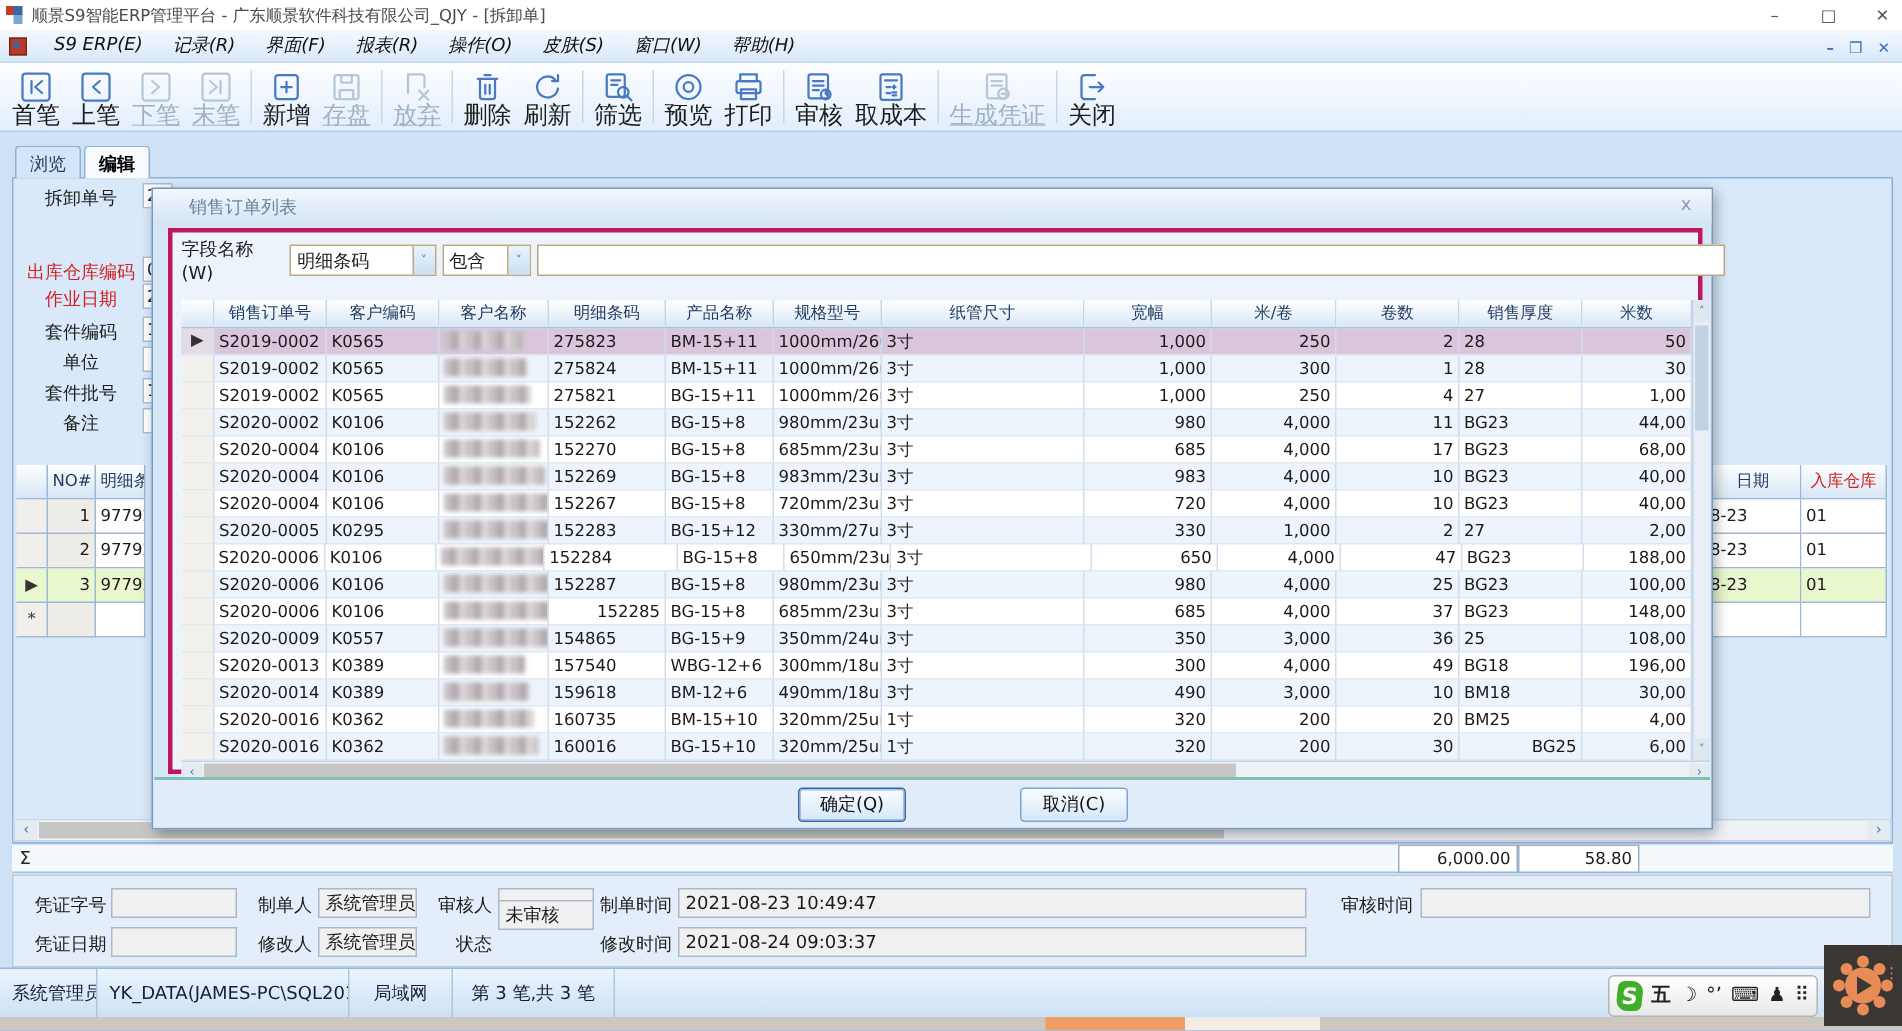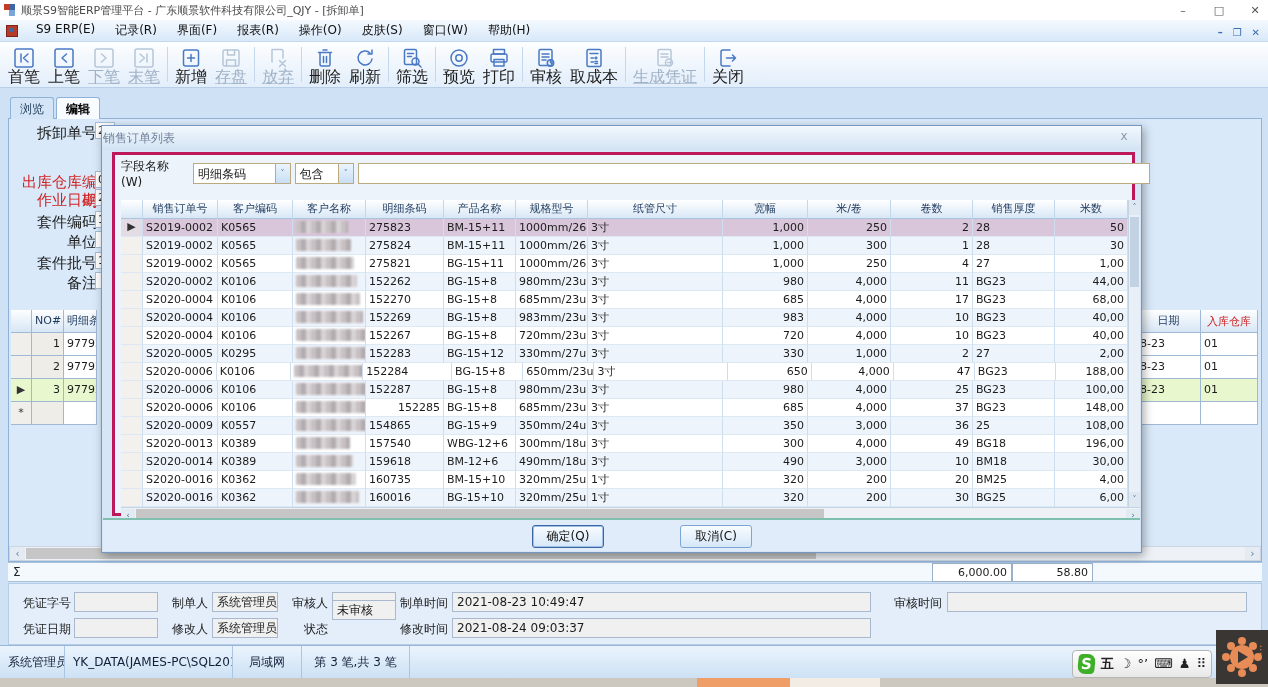--- a/index.html
+++ b/index.html
@@ -37,31 +37,31 @@
   .tbtn.disabled { color:#b7c6d8;text-decoration:underline; }
   .tbtn.disabled .tlbl { color:#9fb1c4; }
   .tsep { width:1px; background:#c5d7ec; margin:3px 3px; }
   
   .tabs { position:absolute; left:10px; top:97px; height:22px; display:flex; z-index:2; }
   .tab { padding:3px 9px 2px; border:1px solid #8fb2d8; border-bottom:none; background:#d3e5f7;
     border-radius:3px 3px 0 0; margin-right:2px; color:#27415f; font-size:12px; }
   .tab.active { background:#f8fbff; color:#000; font-weight:bold; }
   .mainframe { position:absolute; left:8px; top:118px; width:1254px; height:444px;
     border:1px solid #8fb2d8; background:#d9e9f9; }
-  .flabel { position:absolute; width:86px; text-align:right; font-size:15px; color:#1c1c1c; }
+  .flabel { position:absolute; width:86px; text-align:center; font-size:12px; color:#1c1c1c; }
   .flabel.req { color:#cf2222; }
   .fvalue { position:absolute; left:86px; width:20px; height:17px; background:#fff;
     border:1px solid #a8bdd4; font-size:11px; line-height:15px; padding-left:2px; overflow:hidden; }
   
   .sgrid { position:absolute; font-size:11px; }
   .sg-row { display:flex; }
   .sg-cell { border-right:1px solid #9fb9d4; border-bottom:1px solid #9fb9d4; background:#fff;
     height:23px; line-height:22px; padding:0 3px; overflow:hidden; white-space:nowrap; }
   .sg-h { background:linear-gradient(#fdfefe,#d7e6f5); color:#1f3a5f; text-align:center; }
-  .sg-h.red { color:#cf2222;font-family:Liberation Serif, serif; }
+  .sg-h.red { color:#cf2222; }
   .sg-num { background:#efede8; text-align:right; }
   .sg-selrow .sg-cell { background:#e9f7cf; }
   .sg-selector { background:#f0efeb; text-align:center; color:#333; }
   
   .mhscroll { position:absolute; left:9px; top:546px; width:1252px; height:15px; background:#eef2f7; border:1px solid #ccd6e2; }
   .mhscroll .arr { position:absolute; top:0; width:15px; height:13px; text-align:center; line-height:13px; color:#5a7b9c; font-size:10px; background:#e4ebf3; }
   .mhscroll .thumb { position:absolute; left:16px; top:1px; width:790px; height:11px; background:#c6c6c6; }
   .sumrow { position:absolute; left:8px; top:562px; width:1254px; height:20px; background:#f4f9fd;
     border-top:1px solid #a9c2dc; border-bottom:1px solid #a9c2dc; font-size:12px; }
   .sumrow .sig { position:absolute; left:5px; top:2px; color:#222; }
@@ -94,21 +94,21 @@
     box-shadow: 0 -16px 0 -8px #e78b57, 0 16px 0 -8px #e78b57, -16px 0 0 -8px #e78b57, 16px 0 0 -8px #e78b57,
       -11px -11px 0 -8px #e78b57, 11px -11px 0 -8px #e78b57, -11px 11px 0 -8px #e78b57, 11px 11px 0 -8px #e78b57; }
   .sun .play { position:absolute; left:8px; top:6px; width:0; height:0;
     border-left:10px solid #3a3633; border-top:6px solid transparent; border-bottom:6px solid transparent; }
   .applogo .dots { position:absolute; right:2px; top:16px; color:#e78b57; font-size:10px; line-height:7px; }
   
   .dialog { position:absolute; left:101px; top:125px; width:1041px; height:428px; z-index:10;
     background:#d7e6f6; border:1px solid #7399c2; box-shadow:2px 3px 9px rgba(0,0,0,.35); }
   .dlg-title { position:absolute; left:0; top:0; right:0; height:24px;
     background:linear-gradient(#f2f8fd,#d3e3f4); color:#70839c; font-size:12px;
-    display:flex; align-items:center; padding:0 1px; }
+    display:flex; align-items:center; padding:0 24px; }
   .dlg-x { position:absolute; right:10px; top:3px; color:#8a9ab0; font-size:12px; width:14px; text-align:center; }
   .dlg-panel { position:absolute; left:10px; top:26px; right:6px; bottom:36px;
     border:3px solid #be185d; background:#ecf3fb; }
   .dlg-filter { position:absolute; left:6px; top:7px; height:22px; display:flex; align-items:center; font-size:12px; }
   .csel { display:flex; height:21px; border:1px solid #bba97f; background:#fff; margin-right:4px; }
   .csel .val { padding:2px 4px 0; font-size:12px; }
   .csel .arr { width:15px; border-left:1px solid #bba97f; background:linear-gradient(#eaf4fd,#c9dff5);
     color:#4d7ab5; font-size:8px; text-align:center; line-height:19px; }
   .cinput { height:21px; border:1px solid #bba97f; background:#fff; }
   .dg { position:absolute; left:6px; top:45px; font-size:11px; background:#fff; }
@@ -153,21 +153,21 @@
     <span>顺景S9智能ERP管理平台 - 广东顺景软件科技有限公司_QJY - [拆卸单]</span>
     <span class="win-ctrls" id="win-ctrls">
         <span>–</span>
         <span>□</span>
         <span>✕</span>
       </span>
   </div>
 
   <div class="menubar">
     <span class="mico"></span>
-    <span id="menu-items" style="display:flex;">
+    <span id="menu-items" style="display:flex;font-style:italic;">
         <span class="menu-item">S9 ERP(E)</span>
         <span class="menu-item">记录(R)</span>
         <span class="menu-item">界面(F)</span>
         <span class="menu-item">报表(R)</span>
         <span class="menu-item">操作(O)</span>
         <span class="menu-item">皮肤(S)</span>
         <span class="menu-item">窗口(W)</span>
         <span class="menu-item">帮助(H)</span>
       </span>
   </div>
@@ -772,21 +772,21 @@
             <div class="dg-cell" style="width: 73px;">
               <div class="mosaic" style="width: 63px;"></div>
             </div>
             <div class="dg-cell" style="width: 78px;">160016</div>
             <div class="dg-cell" style="width: 72px;">BG-15+10</div>
             <div class="dg-cell" style="width: 72px;">320mm/25um...</div>
             <div class="dg-cell" style="width: 135px;">1寸</div>
             <div class="dg-cell r" style="width: 85px;">320</div>
             <div class="dg-cell r" style="width: 83px;">200</div>
             <div class="dg-cell r" style="width: 82px;">30</div>
-            <div class="dg-cell" style="width: 82px;">BG25</div>
+            <div class="dg-cell" style="width: 82px; text-align: right;">BG25</div>
             <div class="dg-cell r" style="width: 73px;">6,00</div>
           </div>
         </div>
       <div class="dvscroll" id="dlg-vscroll" style="left: 1013px; top: 45px; height: 307px;">
         <span class="a" style="top:0;">˄</span>
         <span class="th"></span>
         <span class="a" style="bottom:0;">˅</span>
       </div>
       <div class="dhscroll" id="dlg-hscroll" style="left: 6px; top: 352px; width: 1019px;">
         <span class="a" style="left:0;">‹</span>

